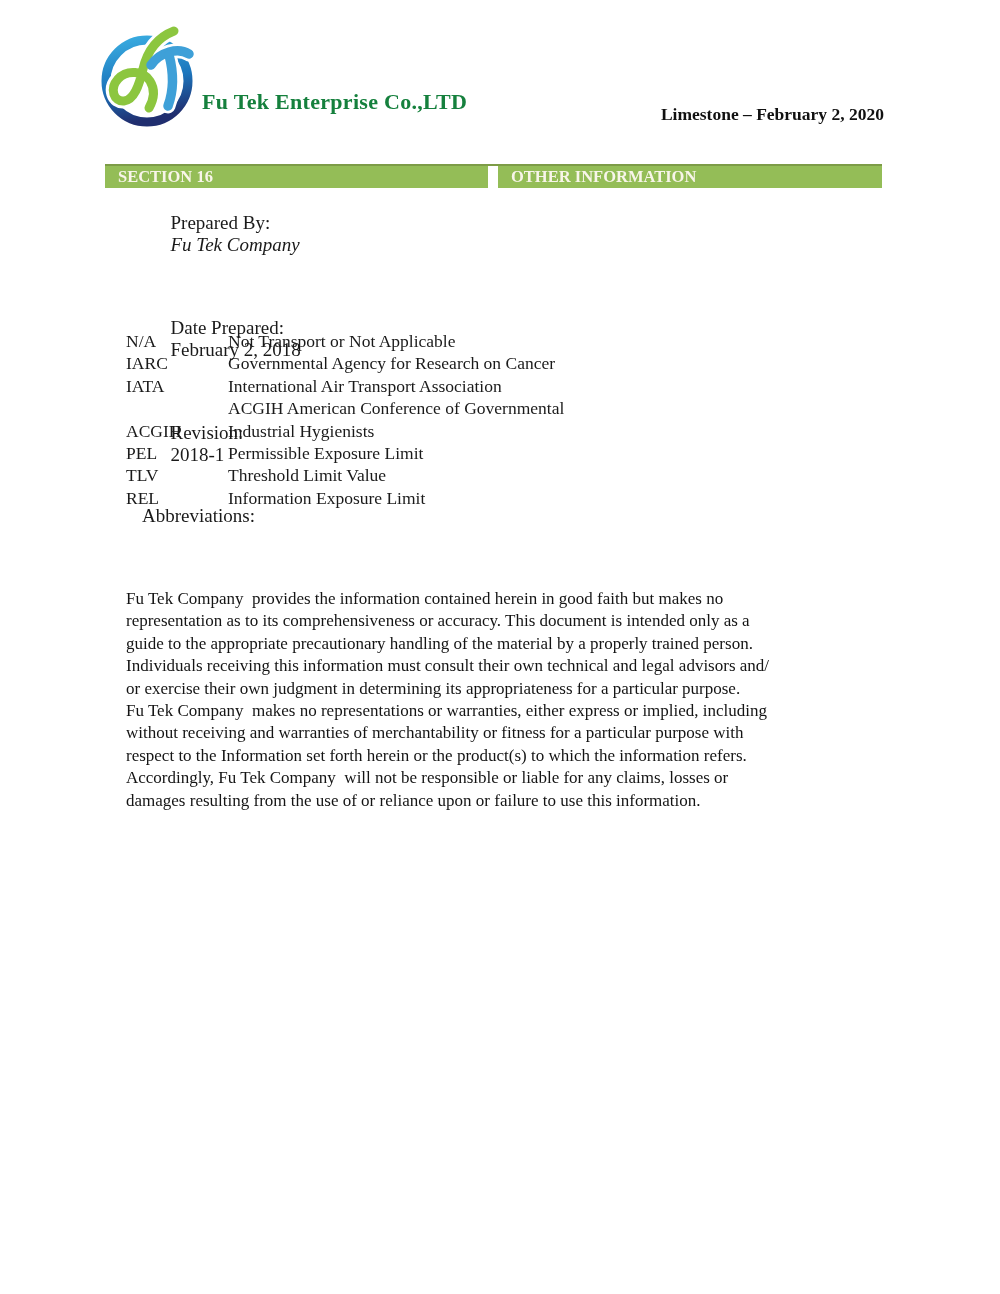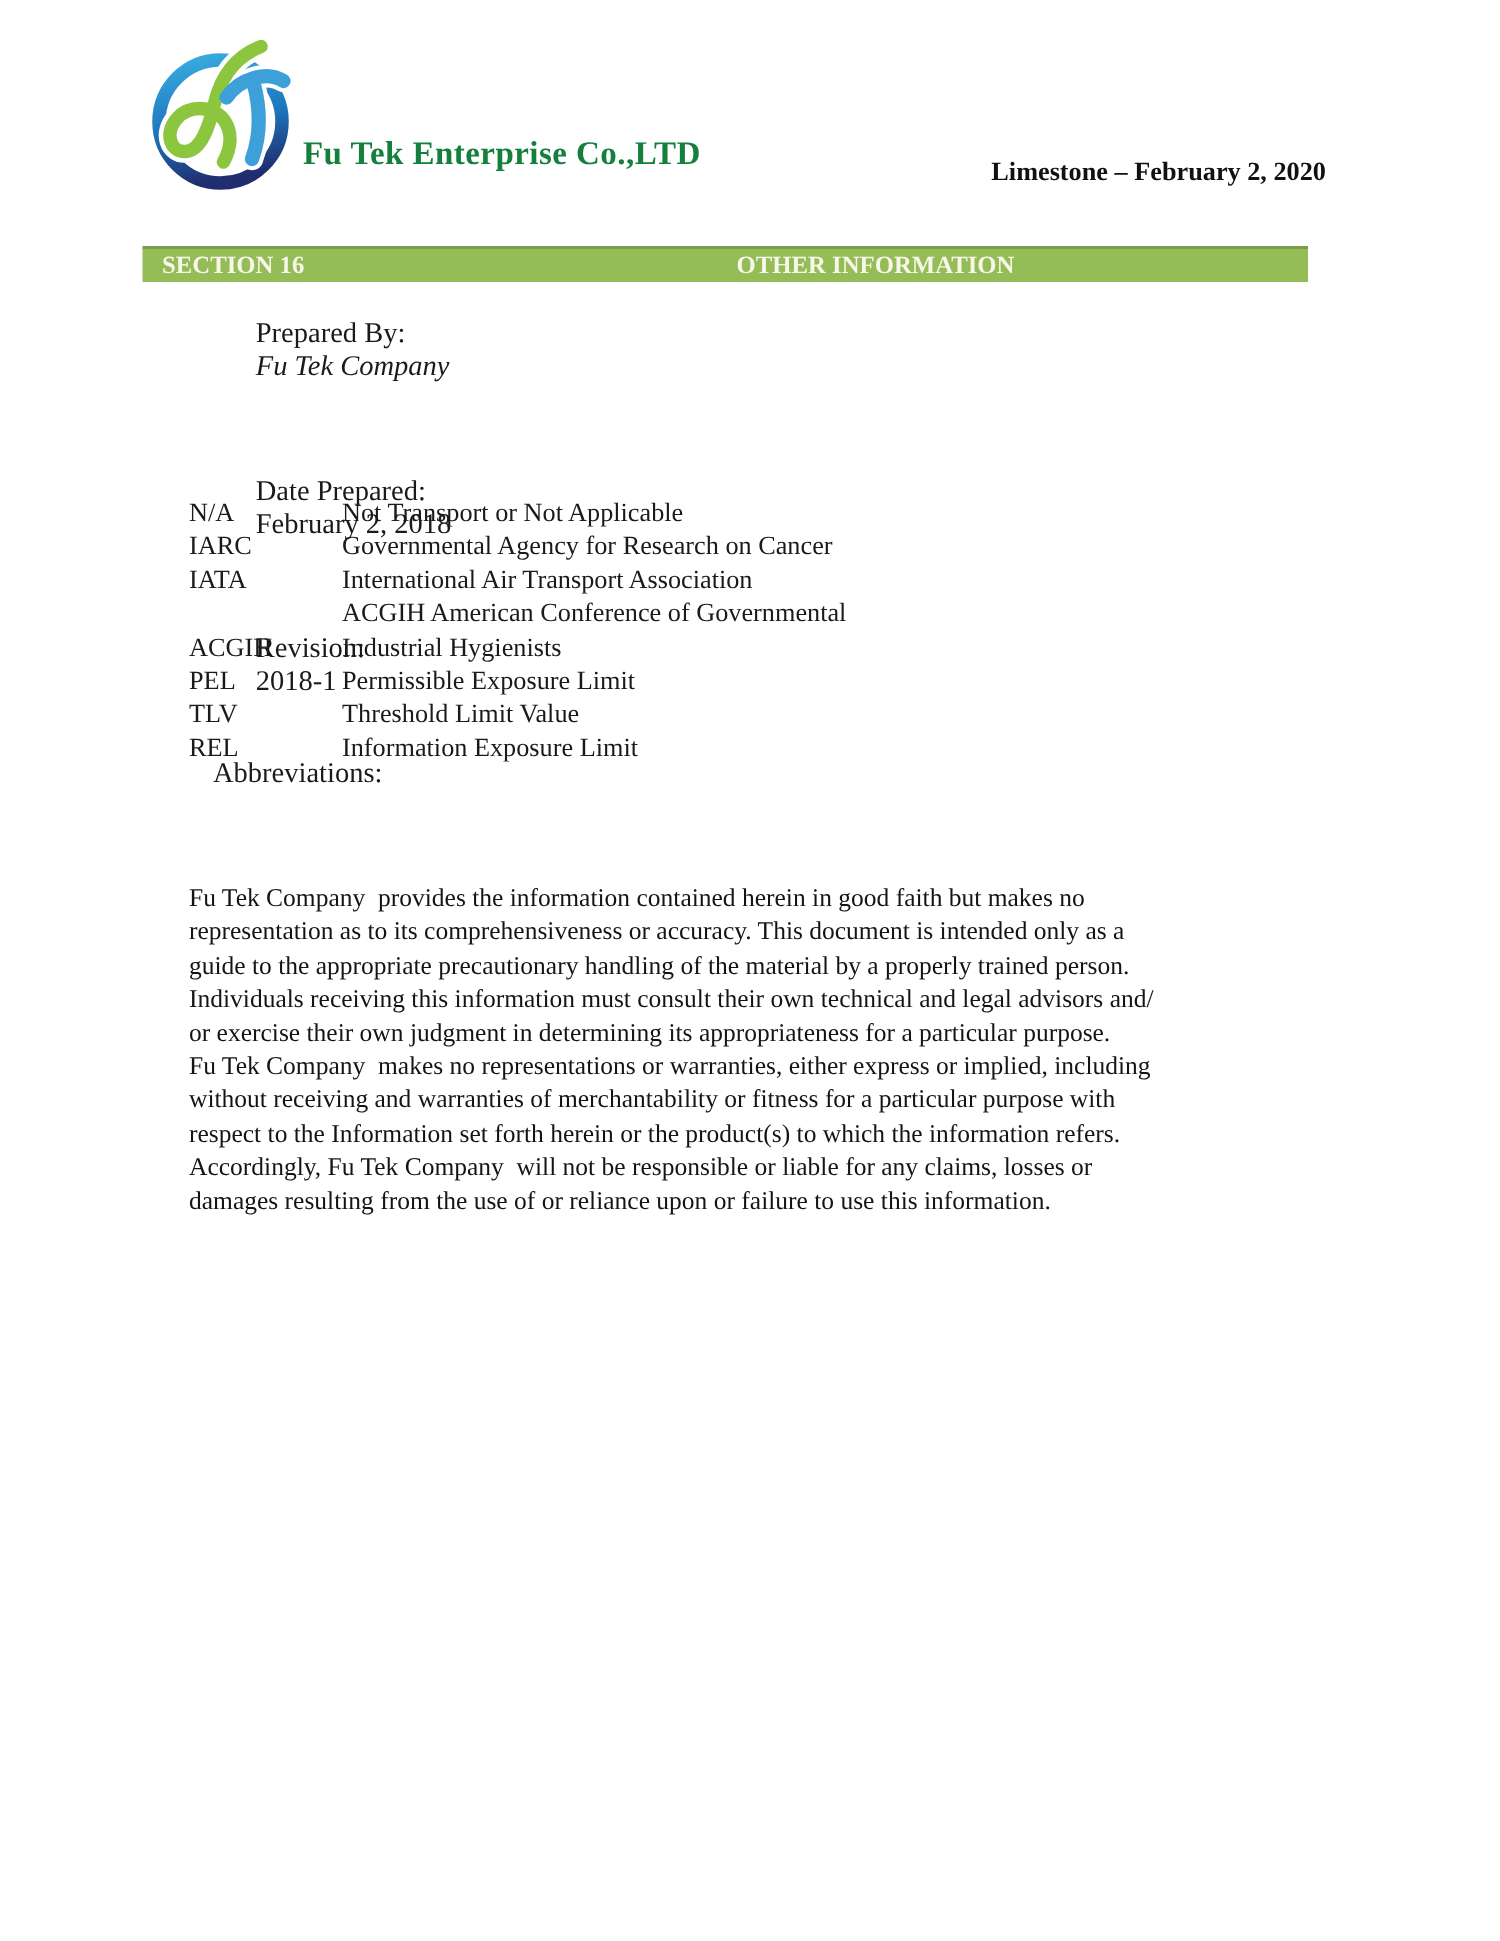--- a/index.html
+++ b/index.html
@@ -26,39 +26,39 @@
 
   
   .doc-date {
     position: absolute; right: 116px; top: 104px;
     font-size: 17.5px; font-weight: bold; color: #111;
     white-space: nowrap;
   }
 
   
   .section-bar {
-    position: absolute; left: 95px; top: 164px; width: 777px; height: 24px;
+    position: absolute; left: 105px; top: 164px; width: 777px; height: 24px;
     display: flex;
     border-top: 2px solid var(--bar-border, #7d9c47);
     box-sizing: border-box;
     justify-content: center;
   }
   .section-bar .cell {
     background: var(--bar-green, #94bd57);
     color: var(--bar-text, #f8f5e9);
     font-weight: bold;
     font-size: 16.5px;
     line-height: 22px;
     padding-left: 13px;
     box-sizing: border-box;
     white-space: nowrap;
     overflow: hidden;
   }
   .section-bar .cell.left { width: 383px; }
-  .section-bar .cell.right { flex: 1; }
+  .section-bar .cell.right { flex: 1; margin-left: 10px; }
 
   
   .meta { position: absolute; left: 132px; top: 190px; font-size: 19px; margin-left: 10px; }
   .meta .meta-line { line-height: 22px; margin-bottom: 17px; white-space: pre-wrap; }
   .meta .val-italic { font-style: italic; }
 
   
   .abbr-table { position: absolute; left: 126px; top: 330px; font-size: 17.5px; }
   .abbr-row { display: flex; line-height: 22.4px; }
   .abbr-key { width: 102px; flex: 0 0 102px; }

